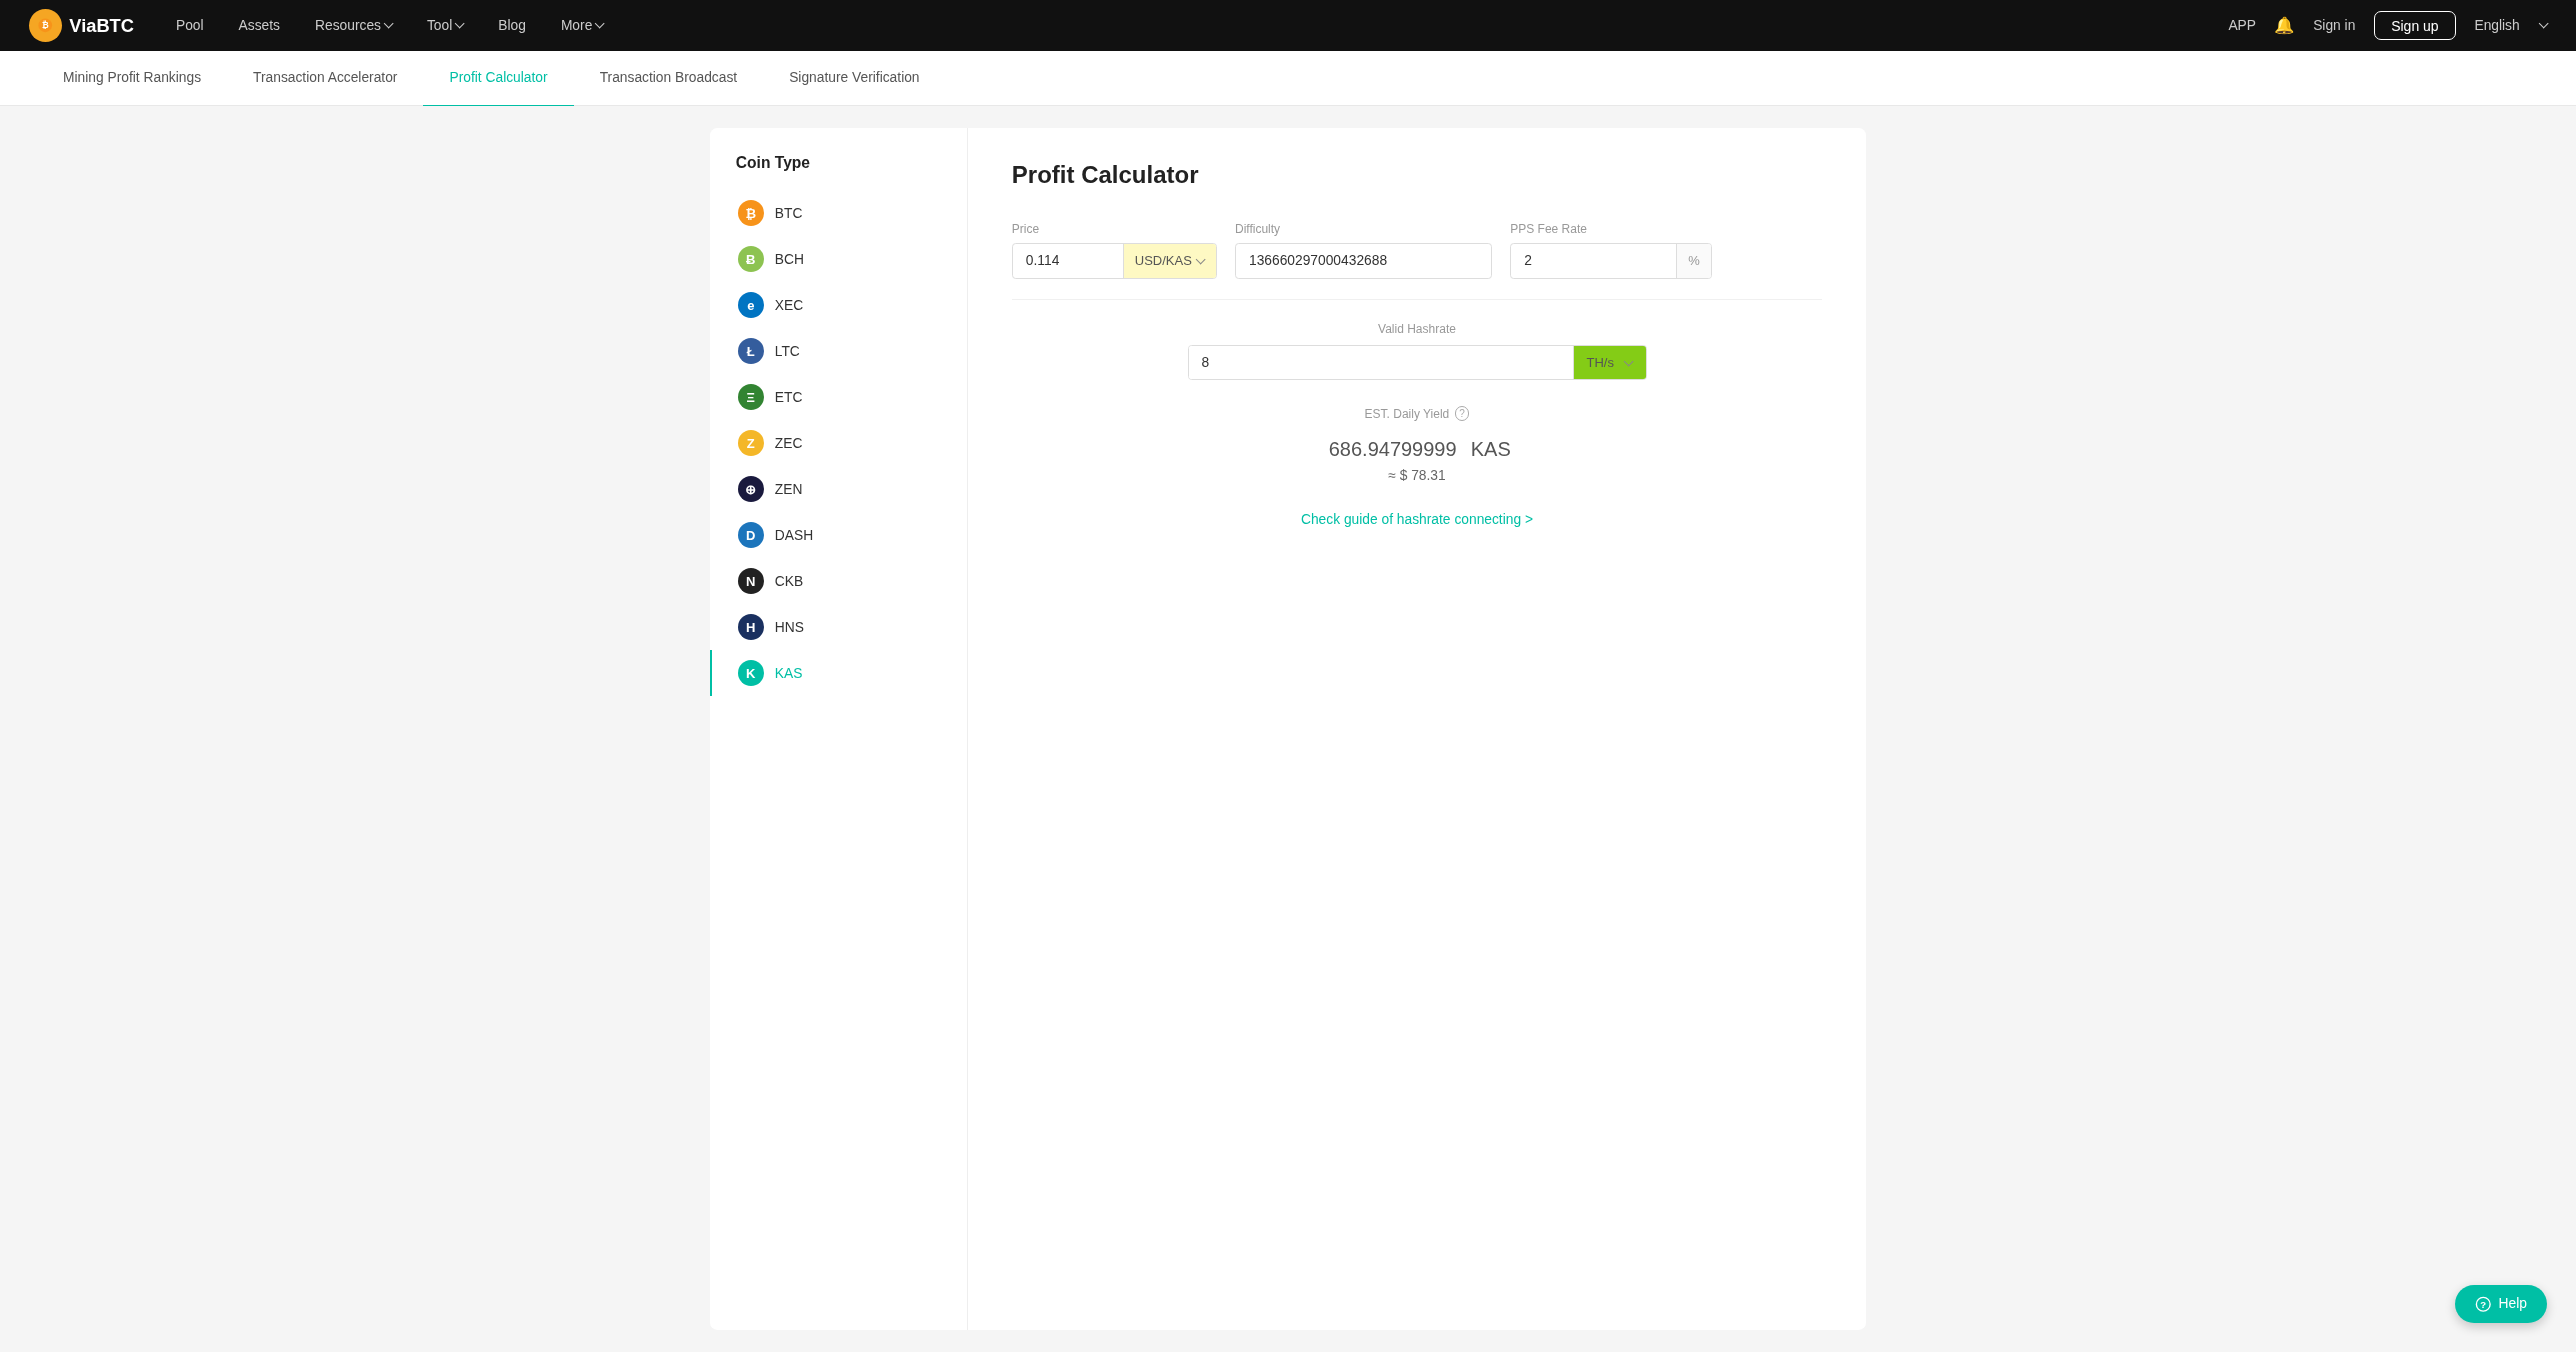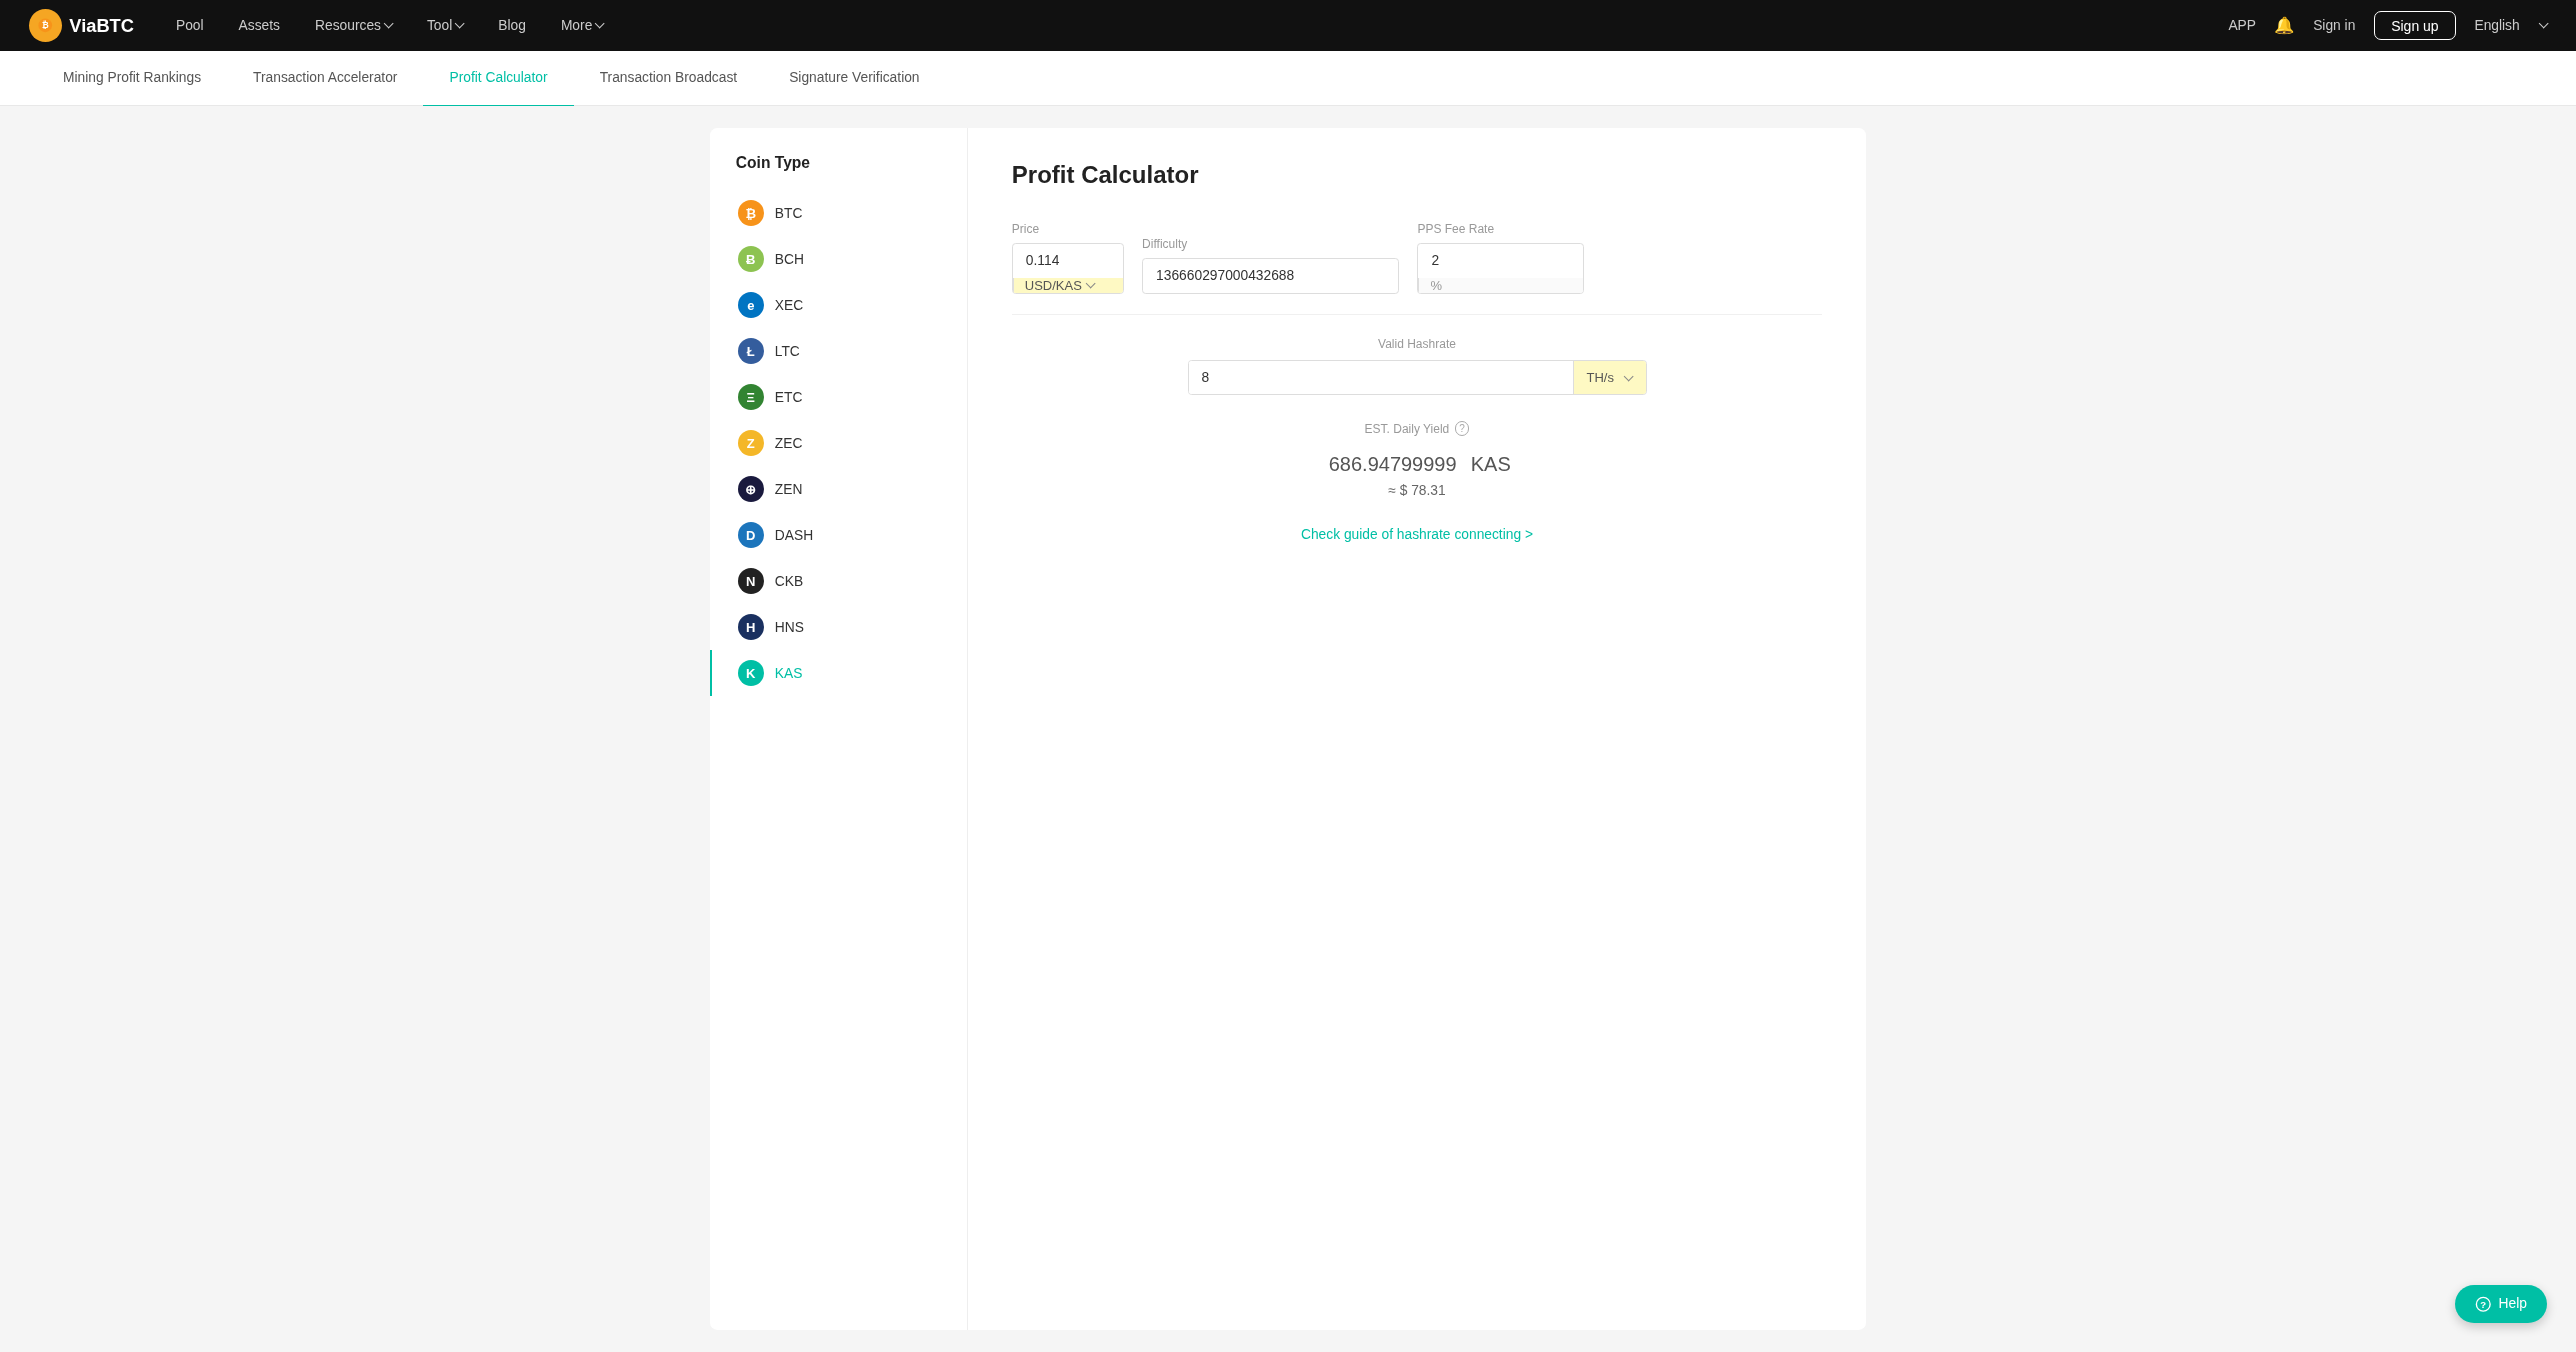--- a/index.html
+++ b/index.html
@@ -164,21 +164,20 @@
     .form-label {
       font-size: 12px;
       color: #999;
     }
     .input-wrapper {
       display: flex;
       border: 0.9px solid #ddd;
       border-radius: 3.7px;
       overflow: hidden;
       background: #fff;
-      flex-direction: column;
     }
     .form-input {
       border: none;
       outline: none;
       padding: 9.2px 13px;
       font-size: 13.8px;
       color: #333;
       flex: 1;
       background: transparent;
     }
@@ -237,21 +236,21 @@
       outline: none;
       padding: 9.2px 13px;
       font-size: 13.8px;
       color: #333;
       flex: 1;
       background: #fff;
     }
     .hashrate-unit {
       display: flex; align-items: center;
       padding: 0 13px;
-      background: #fef9c3;
+      background: #84cc16;
       border-left: 0.9px solid #ddd;
       font-size: 13px;
       color: #555;
       gap: 2px;
       cursor: pointer;
       min-width: 73px;
       justify-content: space-between;
     }
 
     .daily-yield-section {

